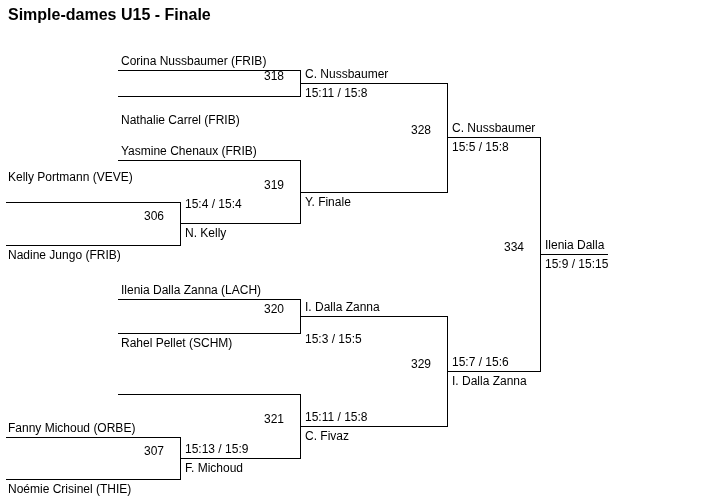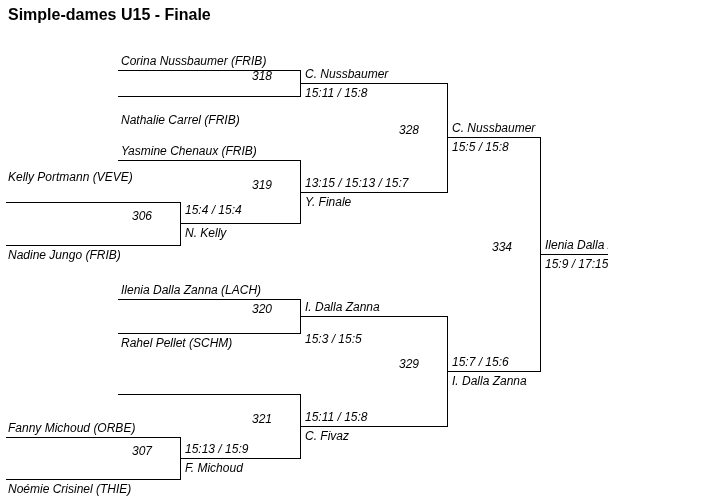--- a/index.html
+++ b/index.html
@@ -20,25 +20,24 @@
   .title {
     position: absolute;
     font-size: 16px;
     font-weight: bold;
     white-space: nowrap;
   }
   .t {
     position: absolute;
     white-space: nowrap;
     line-height: 14px;
-    font-style: italic;
   }
   .num {
     width: 44px;
-    text-align: left;
+    text-align: center;
   }
   .hl {
     position: absolute;
     height: 1px;
     background: #000000;
   }
   .vl {
     position: absolute;
     width: 1px;
     background: #000000;
@@ -61,29 +60,28 @@
   <div class="t" style="left:305px;top:67px">C. Nussbaumer</div>
   <div class="t" style="left:305px;top:86px">15:11 / 15:8</div>
 
   <div class="t" style="left:8px;top:170px">Kelly Portmann (VEVE)</div>
   <div class="hl" style="left:6px;top:202px;width:174px"></div>
   <div class="t" style="left:8px;top:248px">Nadine Jungo (FRIB)</div>
   <div class="hl" style="left:6px;top:245px;width:174px"></div>
   <div class="vl" style="left:180px;top:202px;height:44px"></div>
   <div class="t num" style="left:132px;top:209px">306</div>
   <div class="hl" style="left:180px;top:223px;width:120px"></div>
-  <div class="t" style="left:185px;top:203px">15:4 / 15:4</div>
+  <div class="t" style="left:185px;top:197px">15:4 / 15:4</div>
   <div class="t" style="left:185px;top:226px">N. Kelly</div>
 
   <div class="t" style="left:121px;top:144px">Yasmine Chenaux (FRIB)</div>
   <div class="hl" style="left:118px;top:160px;width:182px"></div>
   <div class="vl" style="left:300px;top:160px;height:64px"></div>
   <div class="t num" style="left:252px;top:178px">319</div>
   <div class="hl" style="left:300px;top:192px;width:147px"></div>
-  <div class="t" style="left:305px;top:176px">13:15 / 15:13 / 15:7</div>
   <div class="t" style="left:305px;top:195px">Y. Finale</div>
 
   <div class="vl" style="left:447px;top:83px;height:110px"></div>
   <div class="t num" style="left:399px;top:123px">328</div>
   <div class="hl" style="left:447px;top:137px;width:93px"></div>
   <div class="t" style="left:452px;top:121px">C. Nussbaumer</div>
   <div class="t" style="left:452px;top:140px">15:5 / 15:8</div>
 
   <div class="t" style="left:121px;top:283px">Ilenia Dalla Zanna (LACH)</div>
   <div class="hl" style="left:118px;top:299px;width:182px"></div>
@@ -115,15 +113,15 @@
   <div class="vl" style="left:447px;top:316px;height:111px"></div>
   <div class="t num" style="left:399px;top:357px">329</div>
   <div class="hl" style="left:447px;top:371px;width:93px"></div>
   <div class="t" style="left:452px;top:355px">15:7 / 15:6</div>
   <div class="t" style="left:452px;top:374px">I. Dalla Zanna</div>
 
   <div class="vl" style="left:540px;top:137px;height:235px"></div>
   <div class="t num" style="left:492px;top:240px">334</div>
   <div class="hl" style="left:540px;top:254px;width:176px"></div>
   <div class="t" style="left:545px;top:238px">Ilenia Dalla Zanna</div>
-  <div class="t" style="left:545px;top:257px">15:9 / 17:15</div>
+  <div class="t" style="left:545px;top:257px">15:9 / 15:15</div>
 
 </div>
 
 </body></html>

